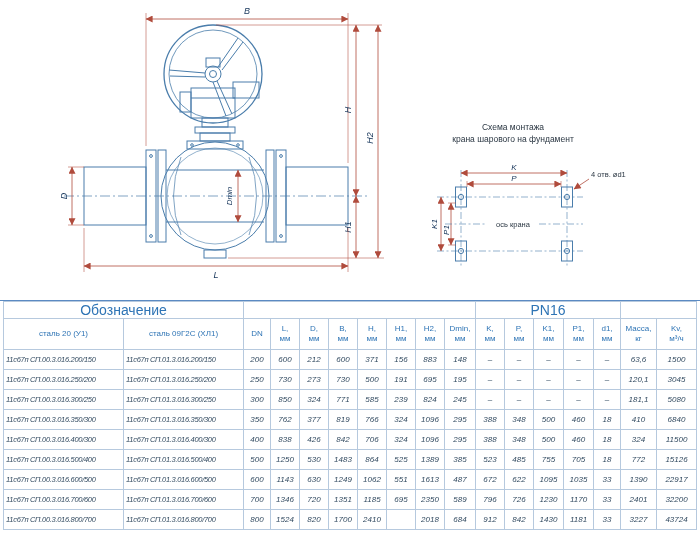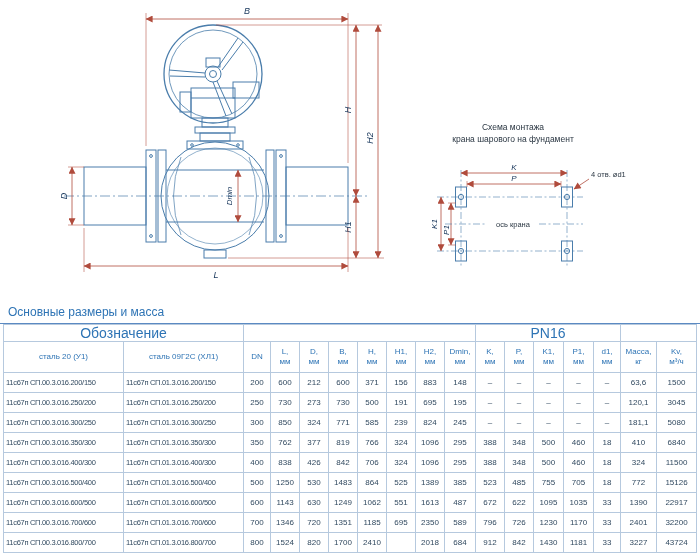--- a/index.html
+++ b/index.html
@@ -25,21 +25,21 @@
 
   table{
     border-collapse:collapse;table-layout:fixed;width:694px;margin-left:3px;
     font-size:8px;color:#324a60;
   }
   th,td{border:1px solid #b6c9de;padding:0;text-align:center;vertical-align:middle;font-weight:normal;}
   thead th{color:#2e74b5;}
   th div{line-height:1.3;}
   tr.group-row th{height:15px;font-size:14px;}
   tr.col-row th{height:30px;font-size:8px;}
-  tbody tr{height:20px;}
+  tbody tr{height:20px;font-style:italic;}
   td{white-space:nowrap;overflow:hidden;}
   td.des{text-align:left;padding-left:2px;letter-spacing:-0.3px;font-size:7.5px;}
 </style>
 </head>
 <body>
 
 <div class="page">
 
   <svg width="700" height="296" viewBox="0 0 700 296">
     <defs>
@@ -195,21 +195,20 @@
         <text class="schematext-s" x="513" y="227" text-anchor="middle">ось крана</text>
       </g>
 
       <g>
         <line class="dim" x1="589" y1="179" x2="574" y2="189" marker-end="url(#arr)"></line>
         <text class="schematext-s" x="591" y="177" text-anchor="start">4 отв. ød1</text>
       </g>
     </g>
   </svg>
 
-  <div class="section-title">Основные размеры и масса</div>
   <div class="rule"></div>
 
   <table>
     <colgroup>
       <col style="width:120px">
         <col style="width:120px">
         <col style="width:27px">
       <col style="width:29px">
         <col style="width:29px">
         <col style="width:29px">

